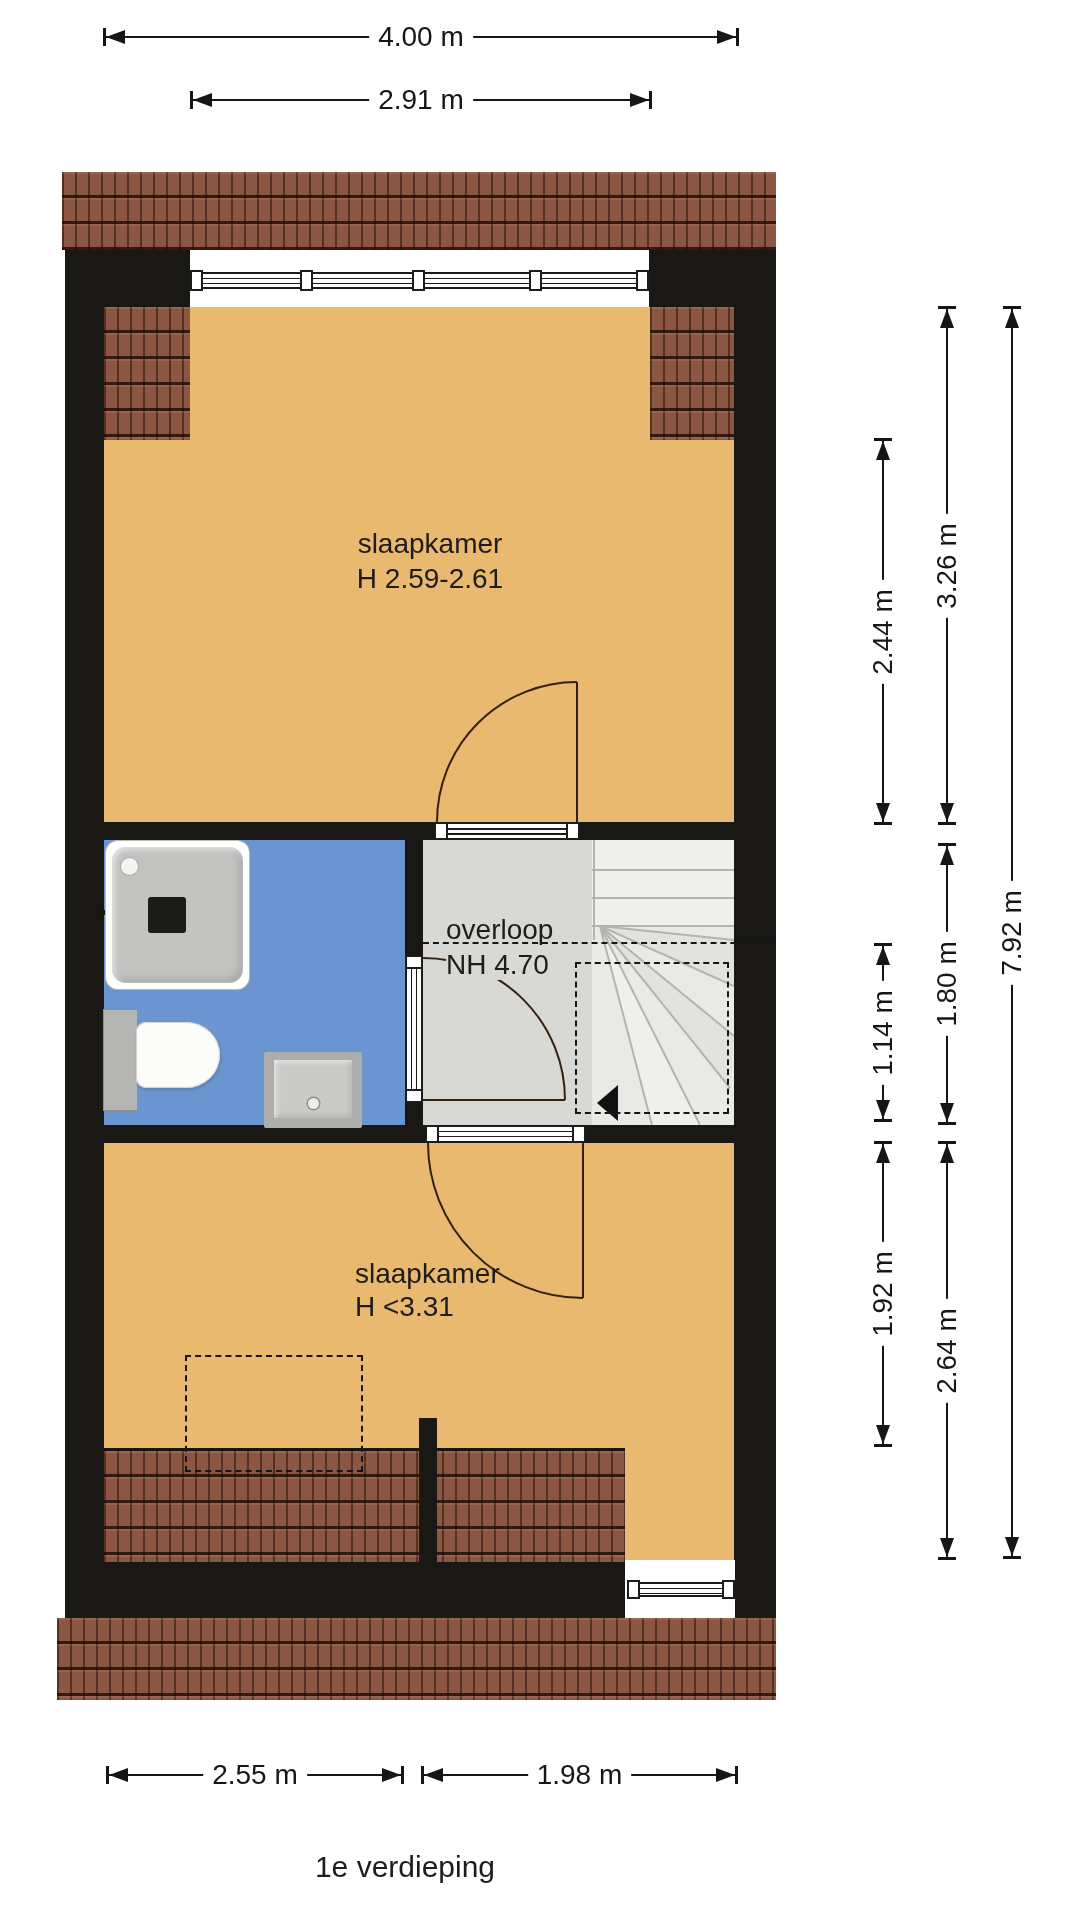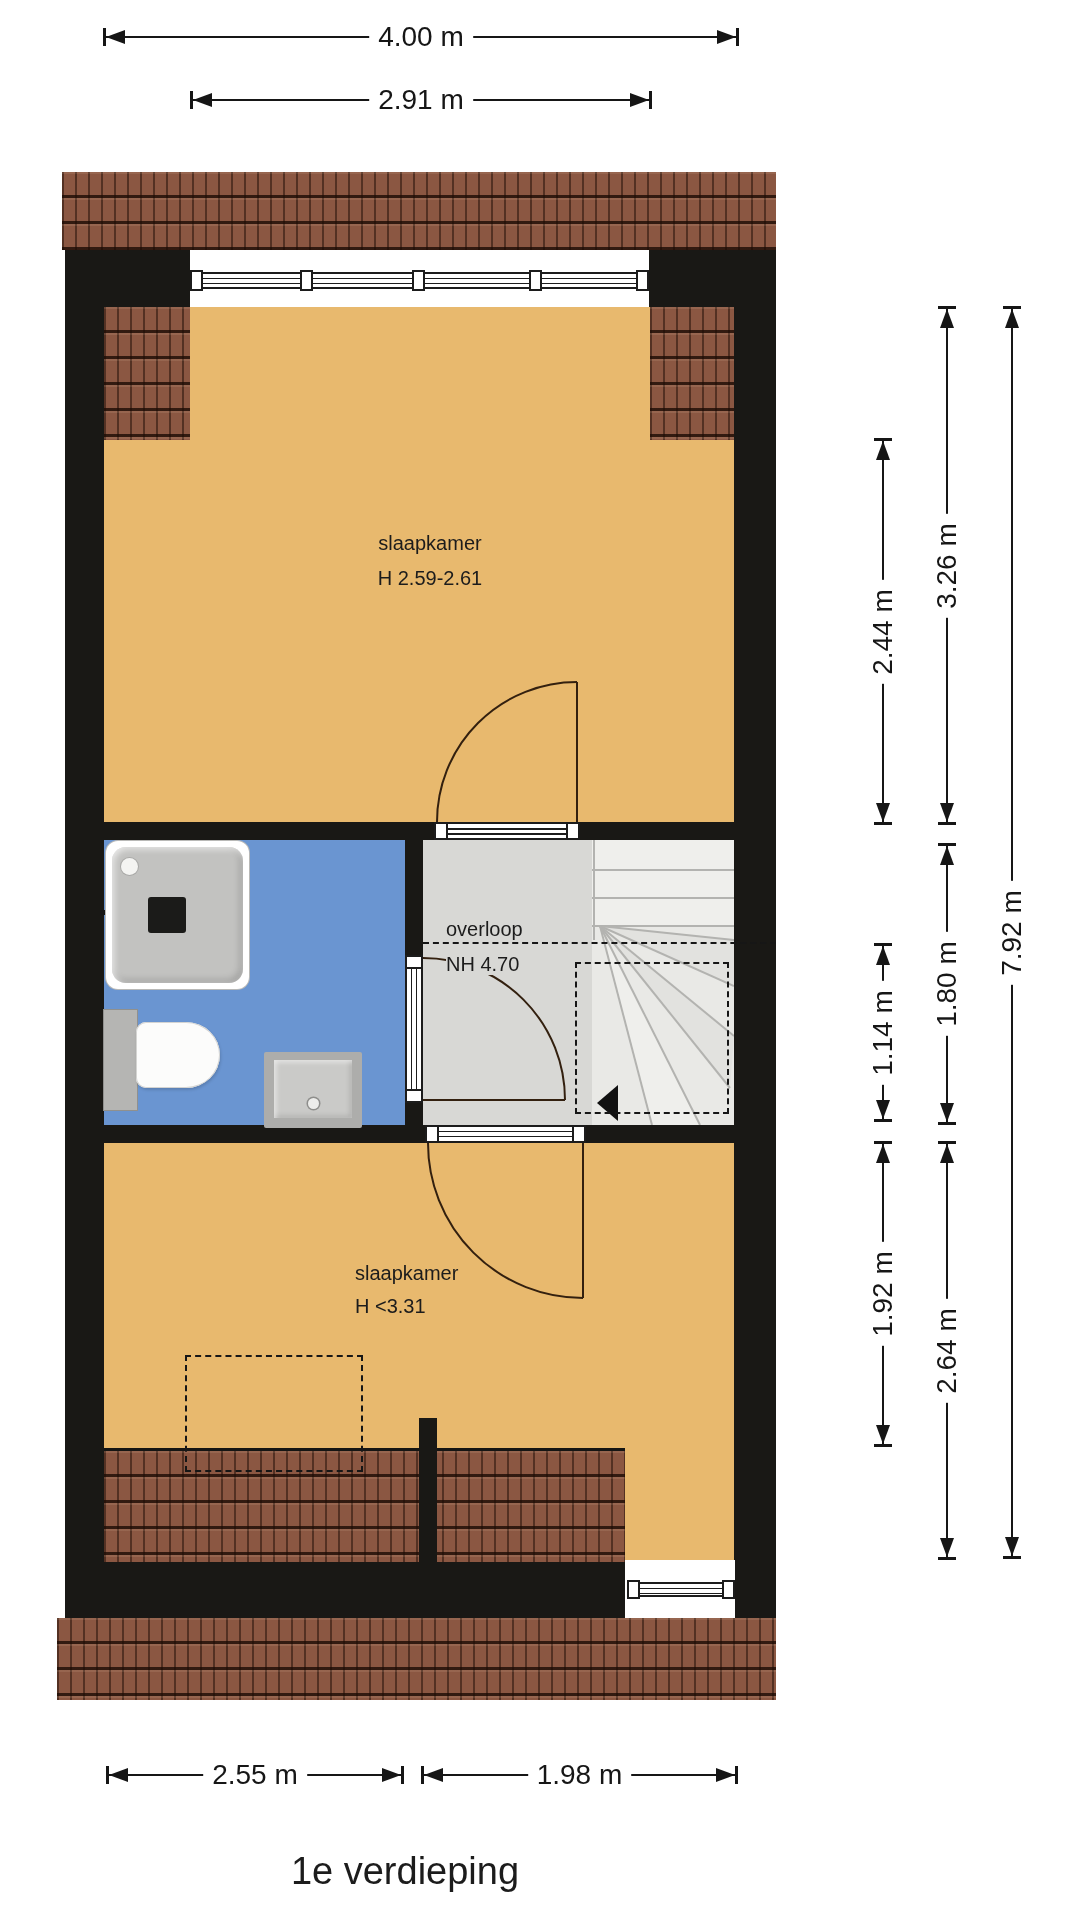--- a/index.html
+++ b/index.html
@@ -34,22 +34,22 @@
   .ar{position:absolute;right:1px;top:-6px;width:0;height:0;border-top:7px solid transparent;
       border-bottom:7px solid transparent;border-left:19px solid var(--line,#161616);}
   .tl{position:absolute;left:-2px;top:-8px;width:3px;height:18px;background:var(--line,#161616);}
   .tr{position:absolute;right:-2px;top:-8px;width:3px;height:18px;background:var(--line,#161616);}
   .au{position:absolute;top:1px;left:-6px;width:0;height:0;border-left:7px solid transparent;
       border-right:7px solid transparent;border-bottom:19px solid var(--line,#161616);}
   .ad{position:absolute;bottom:1px;left:-6px;width:0;height:0;border-left:7px solid transparent;
       border-right:7px solid transparent;border-top:19px solid var(--line,#161616);}
   .tu{position:absolute;top:-2px;left:-8px;width:18px;height:3px;background:var(--line,#161616);}
   .td{position:absolute;bottom:-2px;left:-8px;width:18px;height:3px;background:var(--line,#161616);}
-  .roomlbl{position:absolute;font-size:20px;line-height:35px;color:#1c1c1c;}
-  .ttl{position:absolute;font-size:38px;color:#1c1c1c;text-align:center;}
+  .roomlbl{position:absolute;font-size:28px;line-height:35px;color:#1c1c1c;}
+  .ttl{position:absolute;font-size:30px;color:#1c1c1c;text-align:center;}
 </style>
 </head>
 <body>
 
 <div class="canvas">
 
   <div class="roof" style="left:62px;top:172px;width:714px;height:78px;"></div>
   <div class="roof" style="left:57px;top:1618px;width:719px;height:82px;"></div>
 
   <div class="floor" style="left:104px;top:307px;width:630px;height:517px;"></div>

